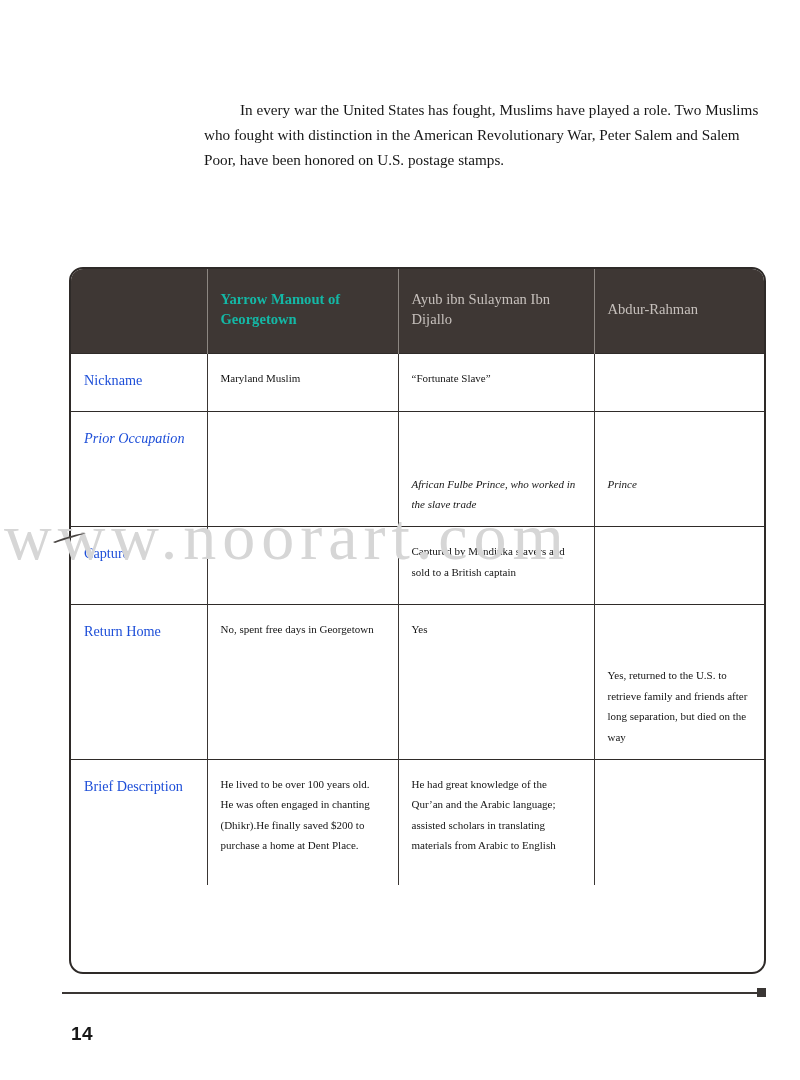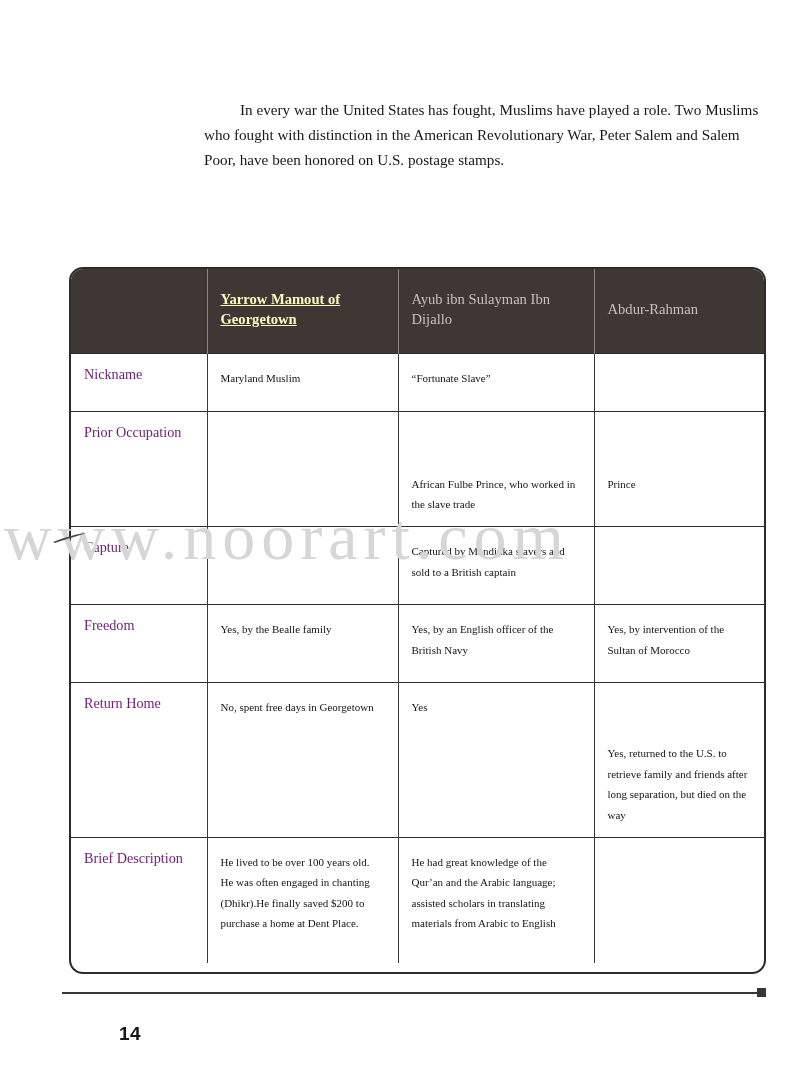--- a/index.html
+++ b/index.html
@@ -107,53 +107,52 @@
     line-height: 20px;
     font-weight: normal;
     color: #c6c0bc;
     border-right: 1.6px solid #8d8782;
     box-sizing: border-box;
   }
   table.profiles thead th.blank-head {
     border-right: 1.6px solid #8d8782;
   }
   table.profiles thead th.head-primary {
-    color: #fef9c3;
+    color: #14b8a6;
     font-weight: bold;
-    text-decoration: underline;
   }
   table.profiles thead th:last-child {
     border-right: none;
   }
 
   table.profiles tbody td {
     border-top: 1.7px solid #2f2b29;
     border-right: 1.2px solid #3a3634;
     padding: 14px 13px 12px 13px;
     vertical-align: top;
     font-size: 11px;
     line-height: 20.4px;
     color: #141414;
     box-sizing: border-box;
     background: transparent;
   }
   table.profiles tbody td:last-child {
     border-right: none;
   }
   table.profiles tbody td.rowlabel {
-    color: #701a75;
+    color: #1d4ed8;
     font-size: 14.2px;
-    padding-top: 10px;
+    padding-top: 16px;
   }
   
   table.profiles tbody td.shift-mid { padding-top: 62px; }
   table.profiles tbody td.shift-low { padding-top: 60px; }
 
   tr.r-nickname td     { height: 58px; }
-  tr.r-prior td        { height: 75px; }
+  tr.r-prior td        { height: 75px; font-style: italic; }
   tr.r-capture td      { height: 78px; }
   tr.r-freedom td      { height: 78px; }
   tr.r-return td       { height: 106px; }
   tr.r-desc td         { height: 126px; }
 
   
   .footer-rule {
     position: absolute;
     left: 62px;
     top: 992px;
@@ -175,21 +174,20 @@
   
   .page-number {
     position: absolute;
     left: 71px;
     top: 1023px;
     font-family: "Liberation Sans", sans-serif;
     font-size: 19px;
     font-weight: bold;
     color: #171717;
     letter-spacing: 0.4px;
-    margin-left: 48px;
   }
 </style>
 </head>
 <body>
 
 <div class="page">
 
   <p class="intro">In every war the United States has fought, Muslims have played a role. Two Muslims who fought with distinction in the American Revolutionary War, Peter Salem and Salem Poor, have been honored on U.S. postage stamps.</p>
 
 
@@ -225,26 +223,20 @@
           <td class="shift-mid">Prince</td>
         </tr>
 
         <tr class="r-capture">
           <td class="rowlabel">Capture</td>
           <td></td>
           <td>Captured by Mandinka slavers and sold to a British captain</td>
           <td></td>
         </tr>
 
-        <tr class="r-freedom">
-          <td class="rowlabel">Freedom</td>
-          <td>Yes, by the Bealle family</td>
-          <td>Yes, by an English officer of the British Navy</td>
-          <td>Yes, by intervention of the Sultan of Morocco</td>
-        </tr>
 
         <tr class="r-return">
           <td class="rowlabel">Return Home</td>
           <td>No, spent free days in Georgetown</td>
           <td>Yes</td>
           <td class="shift-low">Yes, returned to the U.S. to retrieve family and friends after long separation, but died on the way</td>
         </tr>
 
         <tr class="r-desc">
           <td class="rowlabel">Brief Description</td>

